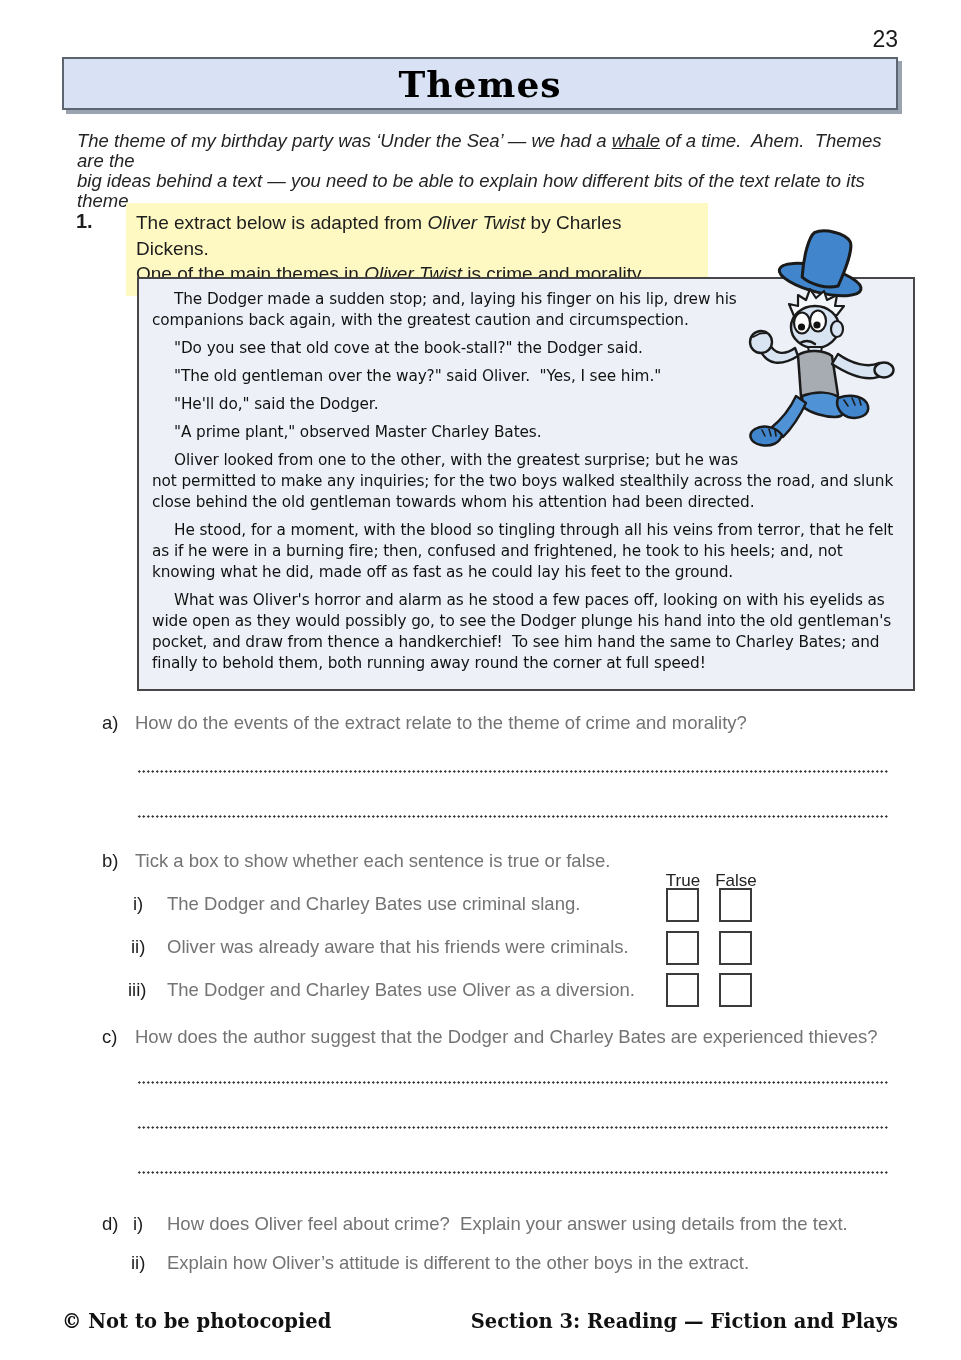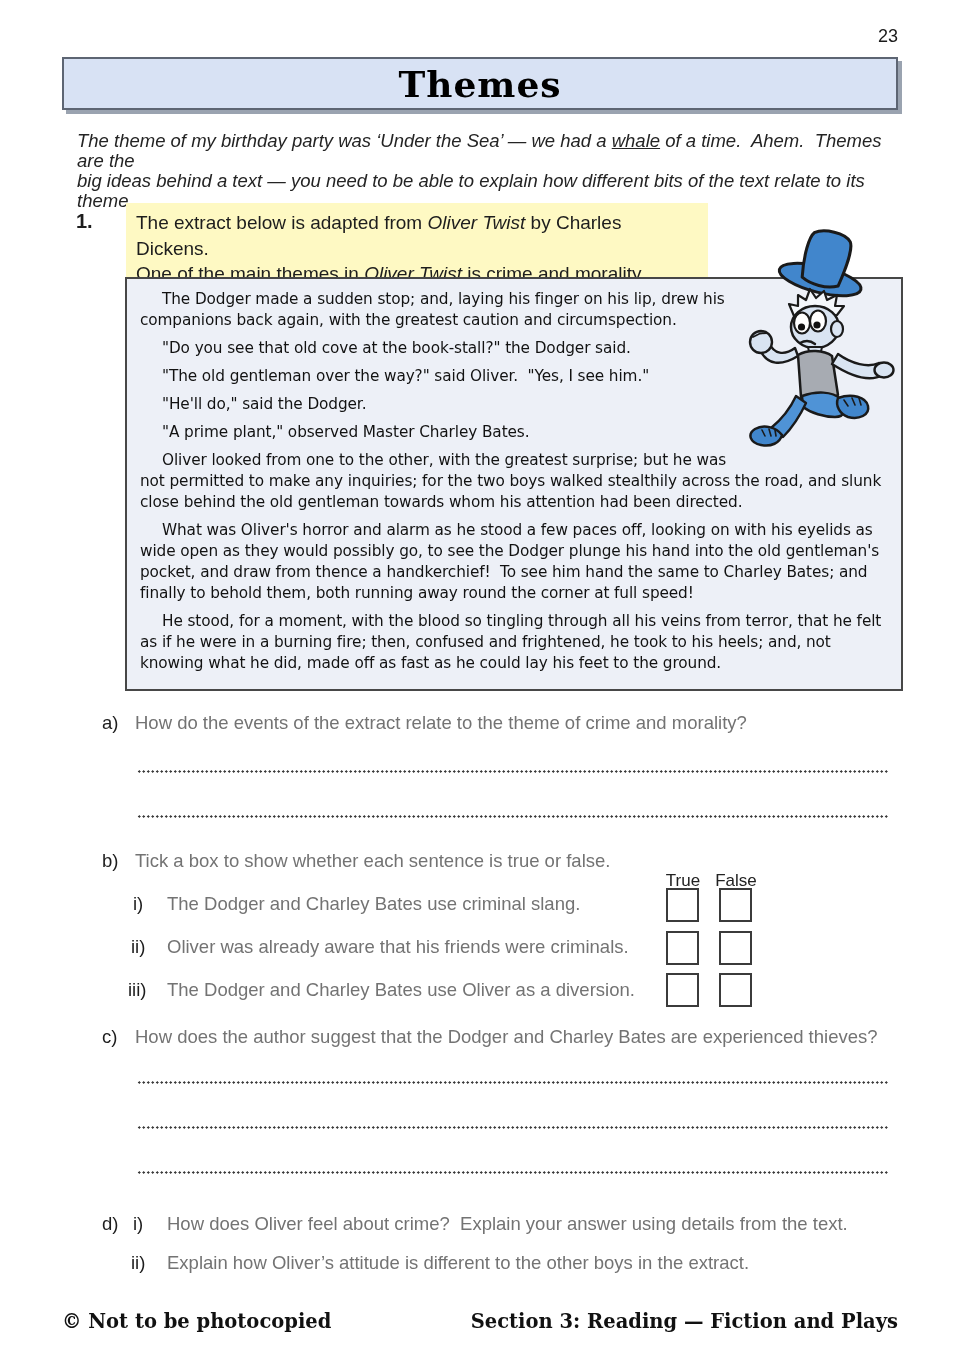--- a/index.html
+++ b/index.html
@@ -7,21 +7,21 @@
   .page {
     position: relative;
     width: 961px; height: 1360px;
     background: #ffffff;
     font-family: "Liberation Sans", sans-serif;
     color: #1d1d1d;
     overflow: hidden;
   }
   .page-number {
     position: absolute; top: 26px; left: 846px; width: 52px;
-    text-align: right; font-size: 18px; color: #1a1a1a;
+    text-align: right; font-size: 23px; color: #1a1a1a;
   }
   .title-box {
     position: absolute; left: 62px; top: 57px; width: 836px; height: 53px;
     background: #d8e2f4;
     border: 2px solid #5d6573;
     box-shadow: 4px 4px 0 #9aa3b0;
     display: flex; align-items: center; justify-content: center;
   }
   .title-box h1 {
     margin: 0; font-family: "DejaVu Serif", serif; font-weight: bold;
@@ -34,21 +34,21 @@
   .intro .u { text-decoration: underline; }
   .q1 { position: absolute; left: 76px; top: 203px; width: 640px; }
   .q1 .qnum { position: absolute; left: 0; top: 7px; font-weight: bold; font-size: 20px; }
   .q1 .hl {
     margin-left: 50px; width: 582px;
     background: #fef9c3;
     padding: 7px 12px 9px 10px;
     font-size: 19px; line-height: 25.5px;
   }
   .extract {
-    position: absolute; left: 125px; top: 277px; width: 778px; height: 414px;
+    position: absolute; left: 137px; top: 277px; width: 778px; height: 414px;
     background: #edf0f7;
     border: 2px solid #474747;
     padding: 10px 12px 8px 13px;
     font-family: "DejaVu Sans", sans-serif;
     font-size: 15.3px; line-height: 21px; color: #121212;
     letter-spacing: -0.1px;
   }
   .extract p { margin: 0 0 7px 0; text-indent: 22px; }
   .cartoon-spacer { float: right; width: 148px; height: 170px; }
   .cartoon {
@@ -102,22 +102,22 @@
   </div>
 
   <div class="extract">
     <div class="cartoon-spacer"></div>
     <p>The Dodger made a sudden stop; and, laying his finger on his lip, drew his companions back again, with the greatest caution and circumspection.</p>
     <p>"Do you see that old cove at the book-stall?" the Dodger said.</p>
     <p>"The old gentleman over the way?" said Oliver.&nbsp; "Yes, I see him."</p>
     <p>"He'll do," said the Dodger.</p>
     <p>"A prime plant," observed Master Charley Bates.</p>
     <p>Oliver looked from one to the other, with the greatest surprise; but he was not permitted to make any inquiries; for the two boys walked stealthily across the road, and slunk close behind the old gentleman towards whom his attention had been directed.</p>
+    <p>He stood, for a moment, with the blood so tingling through all his veins from terror, that he felt as if he were in a burning fire; then, confused and frightened, he took to his heels; and, not knowing what he did, made off as fast as he could lay his feet to the ground.</p>
     <p>What was Oliver's horror and alarm as he stood a few paces off, looking on with his eyelids as wide open as they would possibly go, to see the Dodger plunge his hand into the old gentleman's pocket, and draw from thence a handkerchief!&nbsp; To see him hand the same to Charley Bates; and finally to behold them, both running away round the corner at full speed!</p>
-    <p>He stood, for a moment, with the blood so tingling through all his veins from terror, that he felt as if he were in a burning fire; then, confused and frightened, he took to his heels; and, not knowing what he did, made off as fast as he could lay his feet to the ground.</p>
   </div>
 
   <svg class="cartoon" viewBox="0 0 168 240" aria-hidden="true">
     <g transform="rotate(14 84 40)">
       <ellipse cx="84" cy="56" rx="42" ry="13" fill="#4186cc" stroke="#1a1a1a" stroke-width="3"></ellipse>
       <path d="M66,58 C62,36 63,17 67,12 C76,5 97,5 104,12 C108,17 107,36 103,58 C92,64 76,63 66,58 Z" fill="#4186cc" stroke="#1a1a1a" stroke-width="3" stroke-linejoin="round"></path>
     </g>
     <g>
       <path d="M54,92 L49,80 L58,82 L58,71 L66,76 L70,65 L76,74 L84,67 L87,76 L97,71 L95,82 L104,82 L97,91 Z" fill="#f4f7fb" stroke="#1a1a1a" stroke-width="2.2" stroke-linejoin="round"></path>
       <ellipse cx="75" cy="103" rx="24" ry="21" fill="#d9e4f2" stroke="#1a1a1a" stroke-width="2.5"></ellipse>

